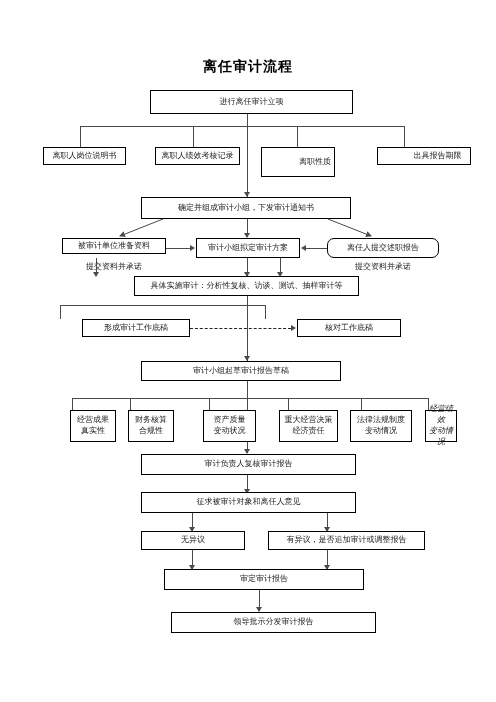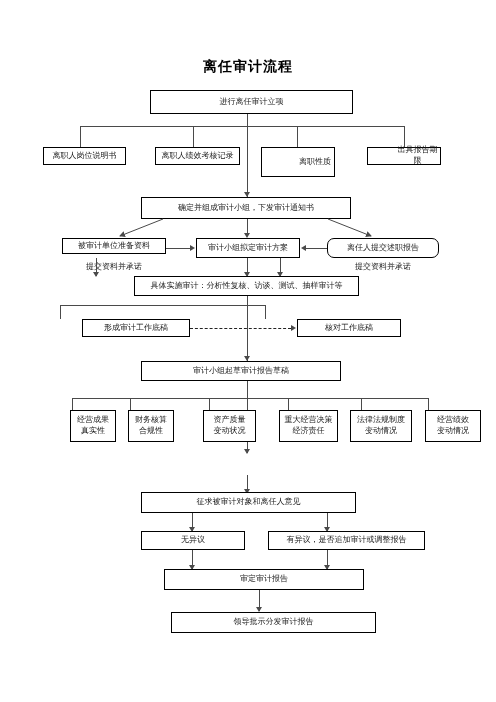--- a/index.html
+++ b/index.html
@@ -94,21 +94,21 @@
 
   <div class="hline" style="left:80px;top:126px;width:325px;height:1px;"></div>
   <div class="vline" style="left:80px;top:126px;height:21px;"></div>
   <div class="vline" style="left:193px;top:126px;height:21px;"></div>
   <div class="vline" style="left:297px;top:126px;height:21px;"></div>
   <div class="vline" style="left:404px;top:126px;height:21px;"></div>
 
   <div class="box" style="left:43px;top:147px;width:83px;height:18px;">离职人岗位说明书</div>
   <div class="box" style="left:155px;top:147px;width:85px;height:18px;">离职人绩效考核记录</div>
   <div class="box" style="left:261px;top:147px;width:74px;height:30px;padding-left:36px;">离职性质</div>
-  <div class="box" style="left:367px;top:147px;width:74px;height:18px;padding-left:29px;">出具报告期限</div>
+  <div class="box" style="left:377px;top:147px;width:94px;height:18px;padding-left:29px;">出具报告期限</div>
 
   <div class="box" style="left:141px;top:197px;width:210px;height:22px;">确定并组成审计小组，下发审计通知书</div>
 
   <svg class="diag">
     <defs>
       <marker id="ah" markerWidth="6" markerHeight="6" refX="5" refY="3" orient="auto">
         <path d="M0,0 L6,3 L0,6 z" fill="#4a4a4a"></path>
       </marker>
     </defs>
     <line x1="163" y1="219" x2="120" y2="236" stroke="#4a4a4a" stroke-width="1" marker-end="url(#ah)"></line>
@@ -179,25 +179,26 @@
     <span>变动状况</span>
   </div>
   <div class="box two-line" style="left:259px;top:410px;width:59px;height:32px;">
     <span>重大经营决策</span>
     <span>经济责任</span>
   </div>
   <div class="box two-line" style="left:330px;top:410px;width:62px;height:32px;">
     <span>法律法规制度</span>
     <span>变动情况</span>
   </div>
-  <div class="box two-line" style="left:405px;top:410px;width:56px;height:32px;">
+  <div class="box two-line" style="left:405px;top:410px;width:32px;height:32px;font-style:italic;">
     <span>经营绩效</span>
     <span>变动情况</span>
   </div>
 
+  <div class="box" style="left:141px;top:454px;width:215px;height:21px;">审计负责人复核审计报告</div>
 
   <div class="vline" style="left:247px;top:475px;height:17px;"></div>
   <div class="arrowdown" style="left:244px;top:489px;"></div>
 
   <div class="box" style="left:141px;top:492px;width:215px;height:21px;">征求被审计对象和离任人意见</div>
 
   <div class="vline" style="left:192px;top:513px;height:18px;"></div>
   <div class="arrowdown" style="left:189px;top:527px;"></div>
   <div class="vline" style="left:327px;top:513px;height:18px;"></div>
   <div class="arrowdown" style="left:324px;top:527px;"></div>

